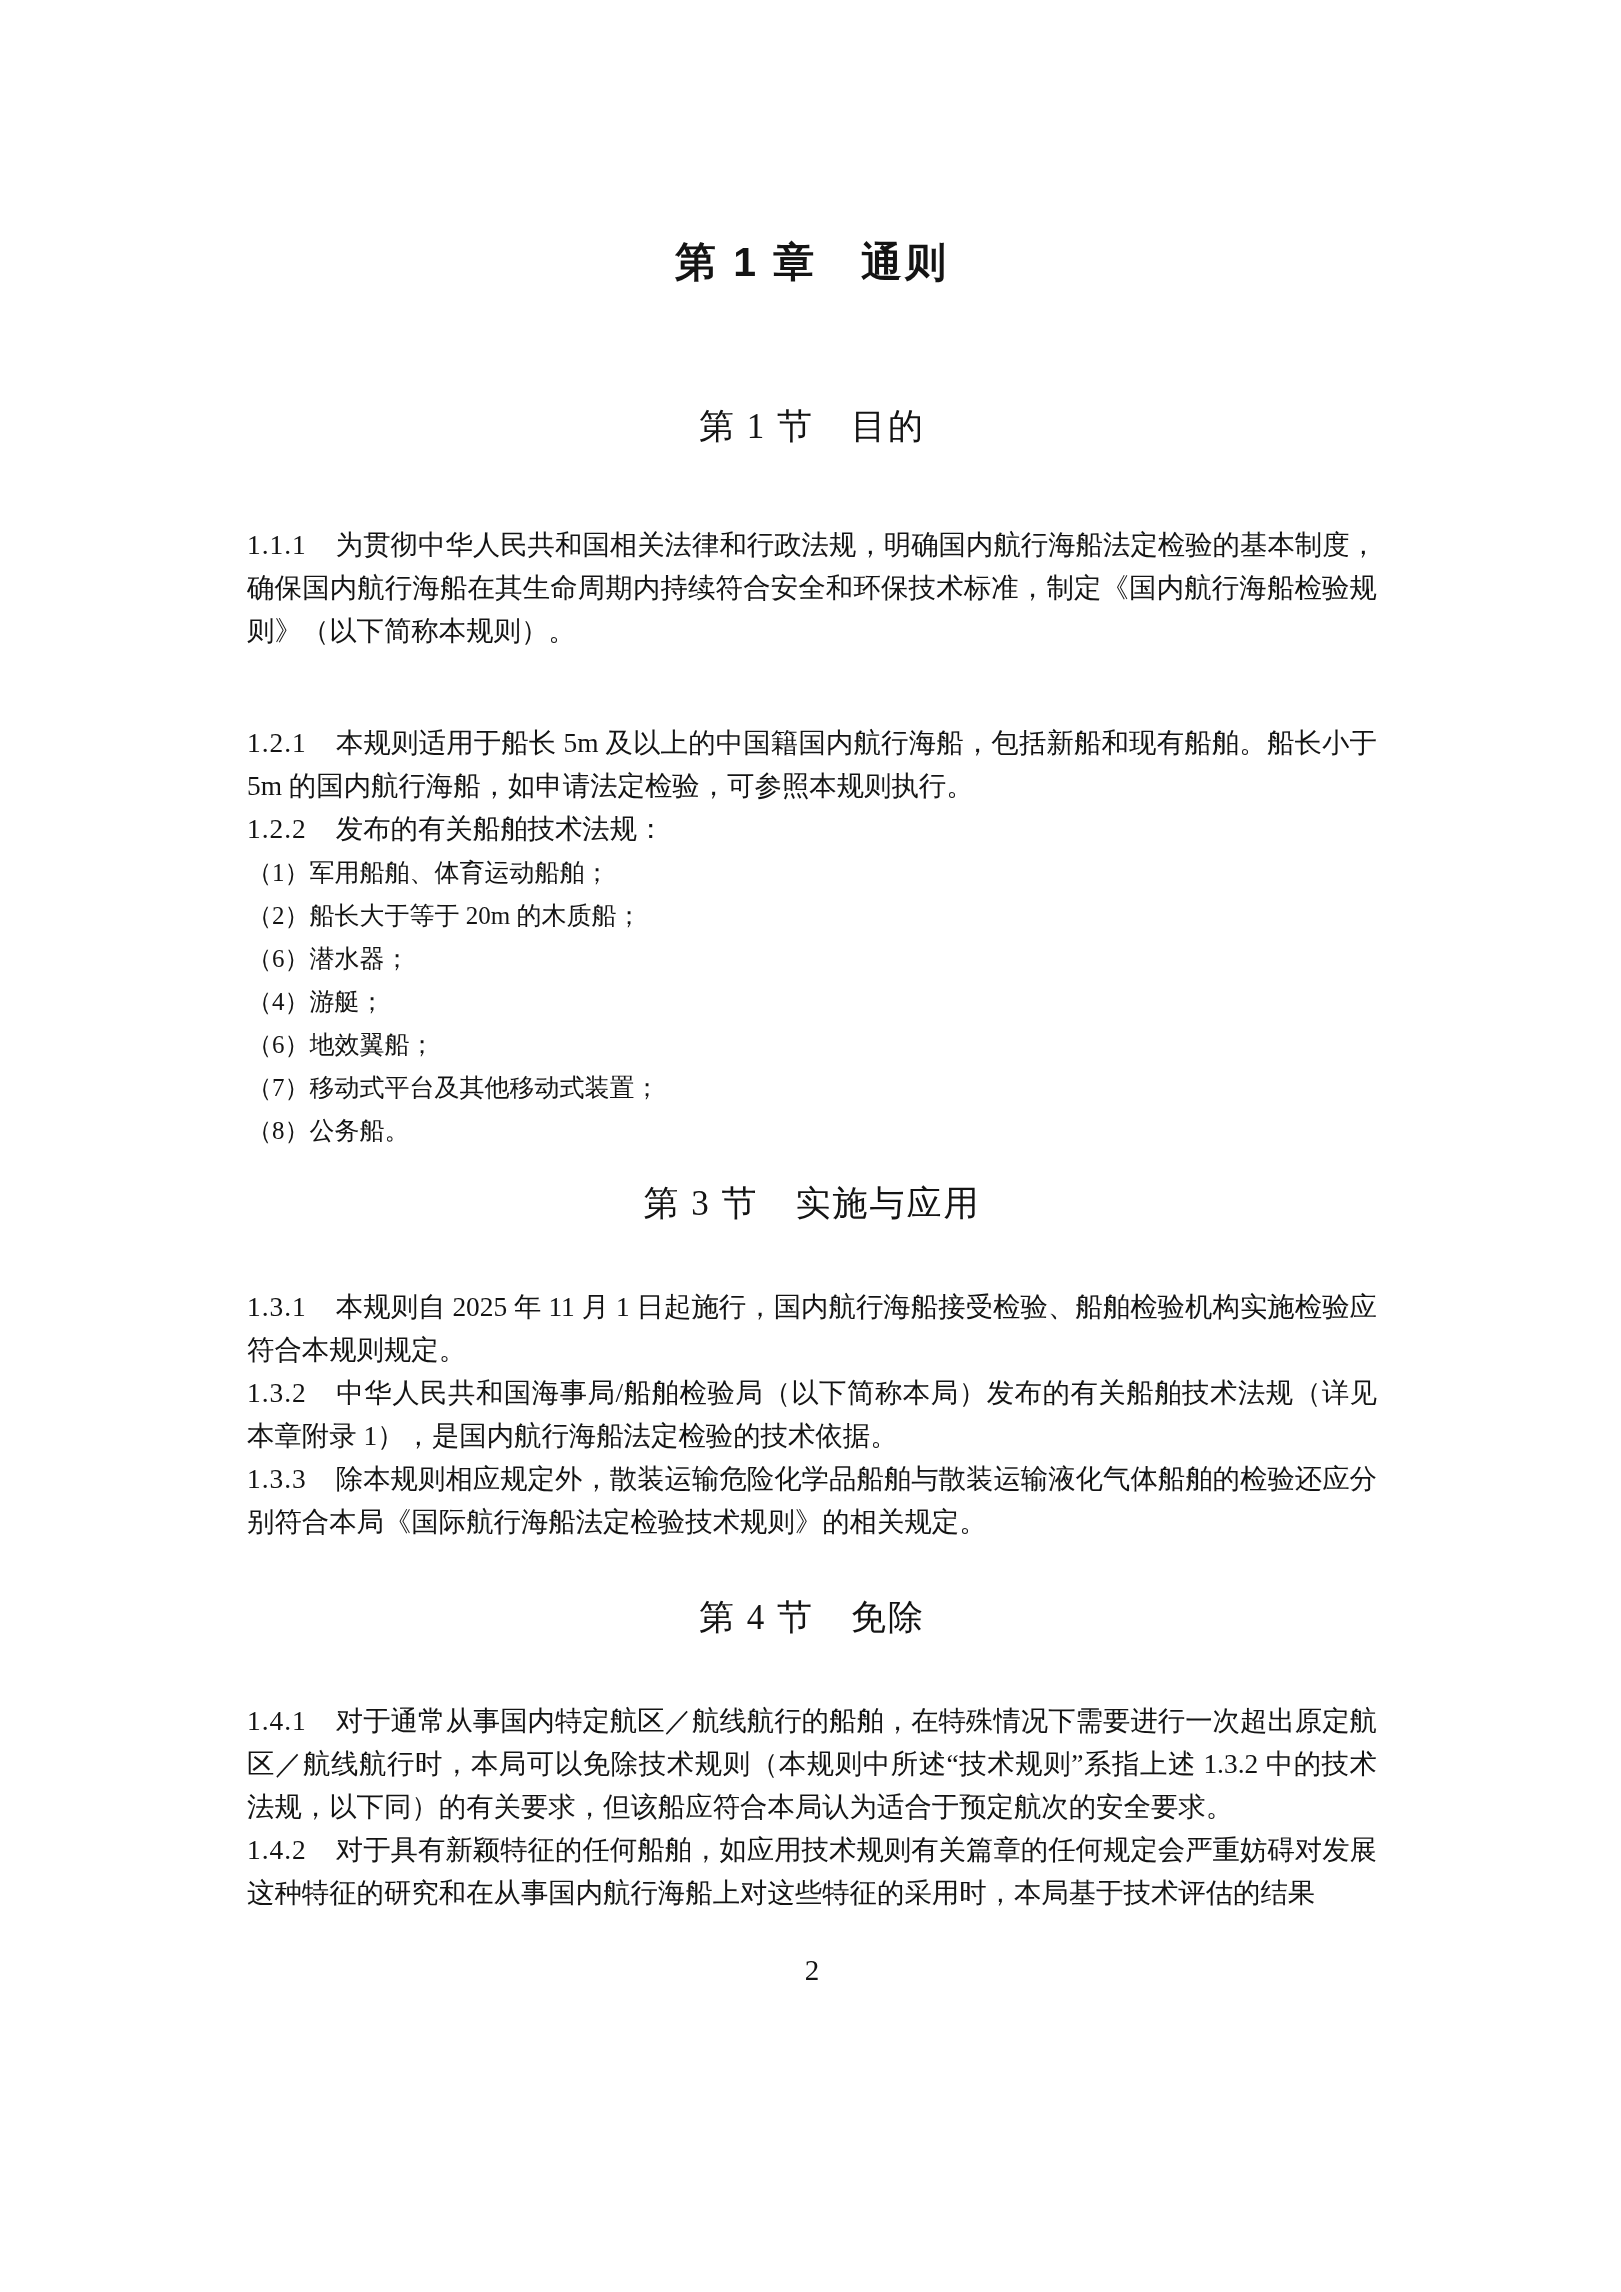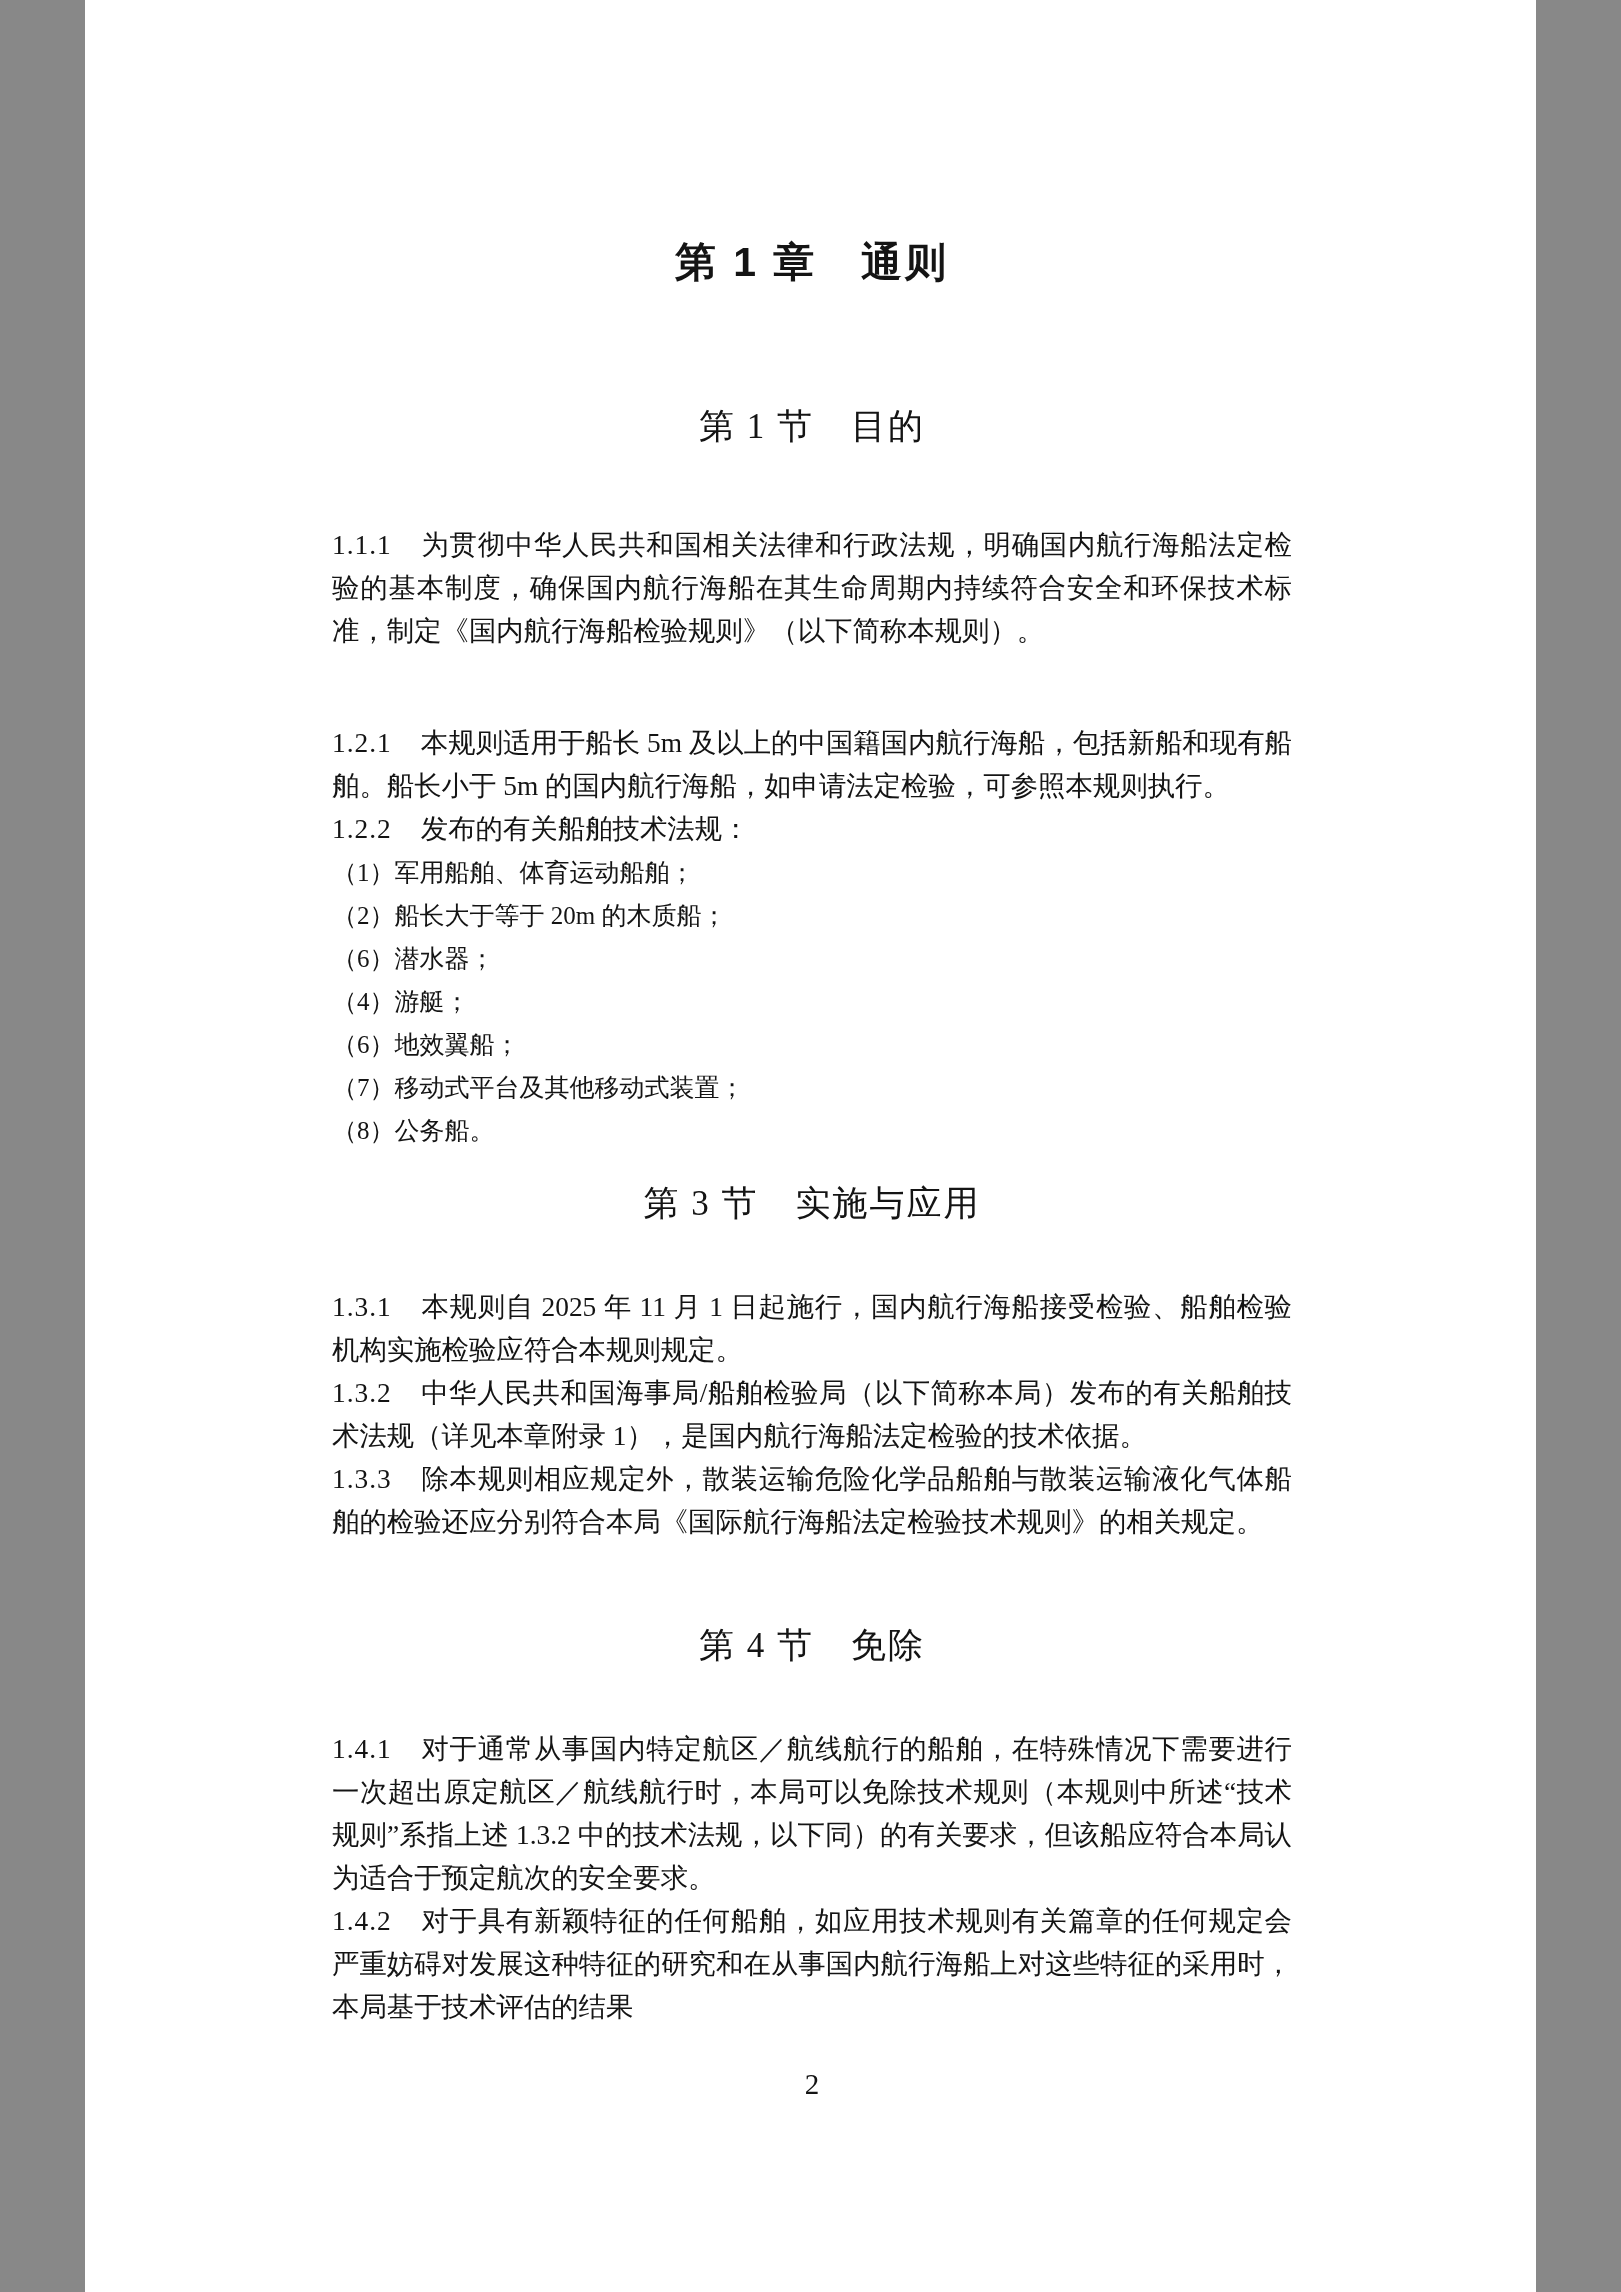--- a/index.html
+++ b/index.html
@@ -1,21 +1,21 @@
 <!DOCTYPE html>
 <html><head>
 <meta charset="utf-8">
 <style>
   html, body {
     margin: 0;
     padding: 0;
     background: #888;
   }
   .page {
-    width: 1451px;
+    width: 1621px;
     height: 2293px;
     margin: 0 auto;
     background: #ffffff;
     color: #141414;
     position: relative;
     font-family: "Liberation Serif", "DejaVu Serif", serif;
     overflow: hidden;
     box-sizing: border-box;
   }
   .content {
@@ -103,21 +103,21 @@
     </p>
 
     <p class="para">
       <span class="para-num">1.3.2</span><span>中华人民共和国海事局/船舶检验局（以下简称本局）发布的有关船舶技术法规（详见本章附录 1），是国内航行海船法定检验的技术依据。</span>
     </p>
 
     <p class="para">
       <span class="para-num">1.3.3</span><span>除本规则相应规定外，散装运输危险化学品船舶与散装运输液化气体船舶的检验还应分别符合本局《国际航行海船法定检验技术规则》的相关规定。</span>
     </p>
 
-    <h2 class="section-heading" style="margin-top:79px;">第 4 节　免除</h2>
+    <h2 class="section-heading" style="margin-top:51px;">第 4 节　免除</h2>
 
     <p class="para" style="margin-top:59px;">
       <span class="para-num">1.4.1</span><span>对于通常从事国内特定航区／航线航行的船舶，在特殊情况下需要进行一次超出原定航区／航线航行时，本局可以免除技术规则（本规则中所述“技术规则”系指上述 1.3.2 中的技术法规，以下同）的有关要求，但该船应符合本局认为适合于预定航次的安全要求。</span>
     </p>
 
     <p class="para">
       <span class="para-num">1.4.2</span><span>对于具有新颖特征的任何船舶，如应用技术规则有关篇章的任何规定会严重妨碍对发展这种特征的研究和在从事国内航行海船上对这些特征的采用时，本局基于技术评估的结果</span>
     </p>
 
     <div class="page-footer">2</div>

